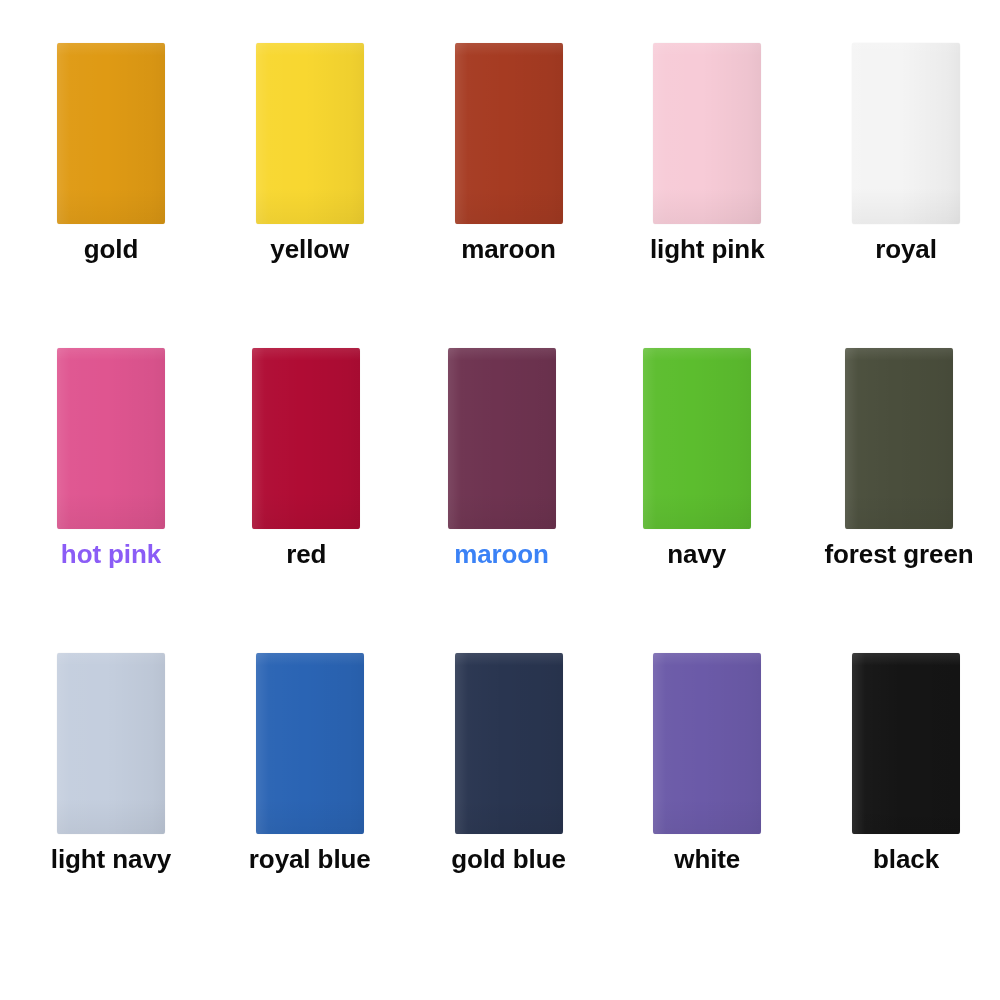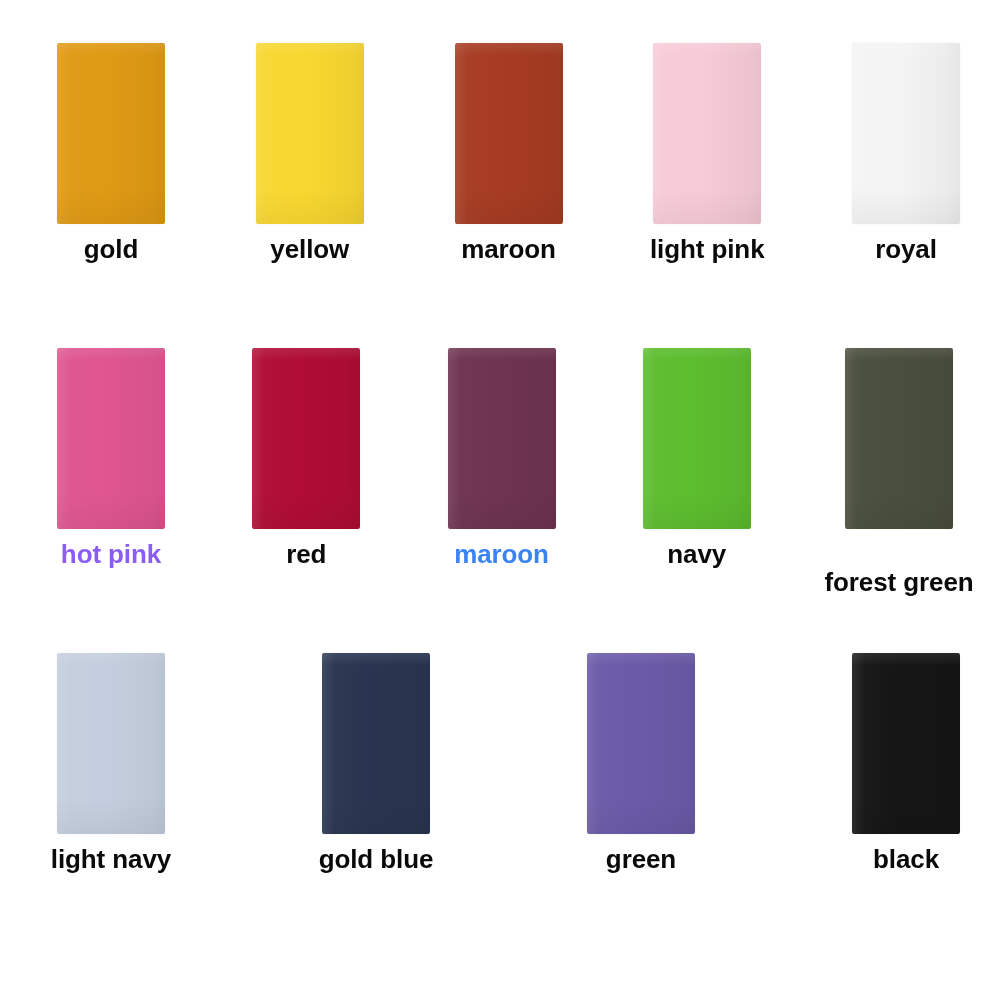--- a/index.html
+++ b/index.html
@@ -94,21 +94,21 @@
     font-size: 26px;
     font-weight: bold;
     color: #0a0a0a;
     line-height: 1.05;
     text-align: center;
     white-space: nowrap;
     letter-spacing: -0.1px;
   }
 
   
-  .swatch-cell.wide { width: 200px; gap: 28px; }
+  .swatch-cell.wide { width: 200px; }
 </style>
 </head>
 <body style="background: rgb(255, 255, 255);">
 
 <div id="swatch-chart">
 
   <div class="swatch-row">
     <div class="swatch-cell">
       <div class="swatch-figure">
         <div class="swatch-chip" style="background-color: rgb(223, 154, 20);"></div>
@@ -176,29 +176,35 @@
 
   <div class="swatch-row">
     <div class="swatch-cell">
       <div class="swatch-figure">
         <div class="swatch-chip" style="background-color: rgb(196, 206, 222);"></div>
       </div>
       <div class="swatch-label" style="color: rgb(10, 10, 10);">light navy</div>
     </div>
     <div class="swatch-cell">
       <div class="swatch-figure">
+        <div class="swatch-chip" style="background-color: rgb(42, 100, 180);"></div>
+      </div>
+      <div class="swatch-label" style="color: rgb(10, 10, 10);">royal blue</div>
+    </div>
+    <div class="swatch-cell">
+      <div class="swatch-figure">
         <div class="swatch-chip" style="background-color: rgb(41, 53, 80);"></div>
       </div>
       <div class="swatch-label" style="color: rgb(10, 10, 10);">gold blue</div>
     </div>
     <div class="swatch-cell">
       <div class="swatch-figure">
         <div class="swatch-chip" style="background-color: rgb(107, 90, 168);"></div>
       </div>
-      <div class="swatch-label" style="color: rgb(10, 10, 10);">green</div>
+      <div class="swatch-label" style="color: rgb(10, 10, 10);">white</div>
     </div>
     <div class="swatch-cell">
       <div class="swatch-figure">
         <div class="swatch-chip" style="background-color: rgb(21, 21, 21);"></div>
       </div>
       <div class="swatch-label" style="color: rgb(10, 10, 10);">black</div>
     </div>
   </div>
 
 </div>

